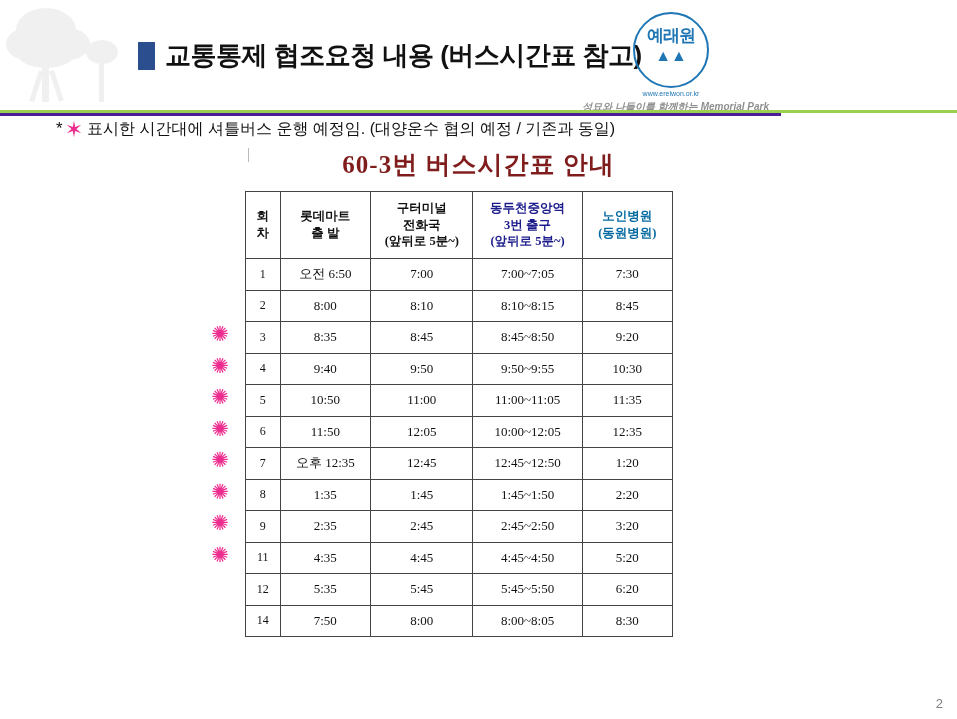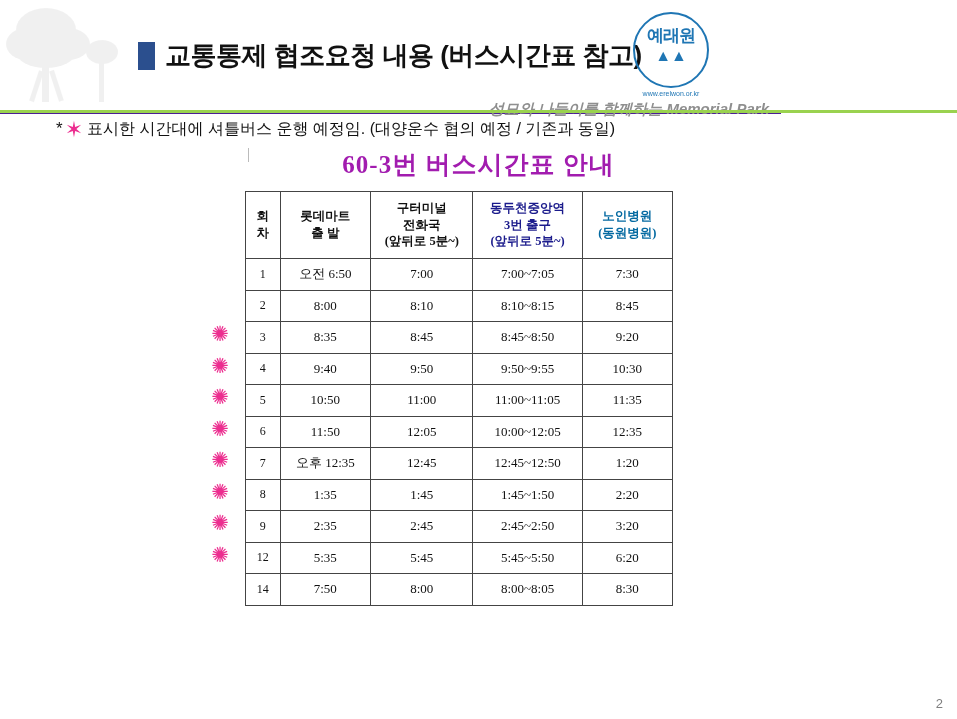--- a/index.html
+++ b/index.html
@@ -15,21 +15,21 @@
     overflow: hidden;
   }
 
   
   #header {
     position: absolute;
     left: 0; top: 0;
     width: 781px;
     height: 112px;
     background: #ffffff;
-    border-bottom: 2px solid #4c1d95;
+    border-bottom: 4px solid #4c1d95;
   }
   #header-band-line {
     position: absolute;
     left: 0; top: 110px;
     width: 957px;
     height: 3px;
     background: #9ad24f;
   }
   
   #tree-deco {
@@ -106,21 +106,21 @@
     top: 78px;
     width: 92px;
     text-align: center;
     font-size: 7px;
     color: #1f76b4;
   }
   #logo-slogan {
     position: absolute;
     right: 4px;
     top: 88px;
-    font-size: 15px;
+    font-size: 10px;
     font-style: italic;
     font-weight: bold;
     color: #8f8f8f;
     white-space: nowrap;
   }
 
   
   #note-line {
     position: absolute;
     left: 56px;
@@ -150,21 +150,21 @@
   
   #table-title {
     position: absolute;
     top: 148px;
     left: 0;
     width: 957px;
     text-align: center;
     font-family: "Liberation Serif", serif;
     font-size: 25px;
     font-weight: bold;
-    color: #a21caf;
+    color: #7f1d1d;
     letter-spacing: 1px;
   }
 
   
   #tick-mark {
     position: absolute;
     left: 248px;
     top: 148px;
     width: 1px;
     height: 14px;
@@ -357,20 +357,27 @@
         <td>2:20</td>
       </tr>
       <tr>
         <td class="cell-no">9</td>
         <td>2:35</td>
         <td>2:45</td>
         <td>2:45~2:50</td>
         <td>3:20</td>
       </tr>
       <tr>
+        <td class="cell-no">11</td>
+        <td>4:35</td>
+        <td>4:45</td>
+        <td>4:45~4:50</td>
+        <td>5:20</td>
+      </tr>
+      <tr>
         <td class="cell-no">12</td>
         <td>5:35</td>
         <td>5:45</td>
         <td>5:45~5:50</td>
         <td>6:20</td>
       </tr>
       <tr>
         <td class="cell-no">14</td>
         <td>7:50</td>
         <td>8:00</td>

